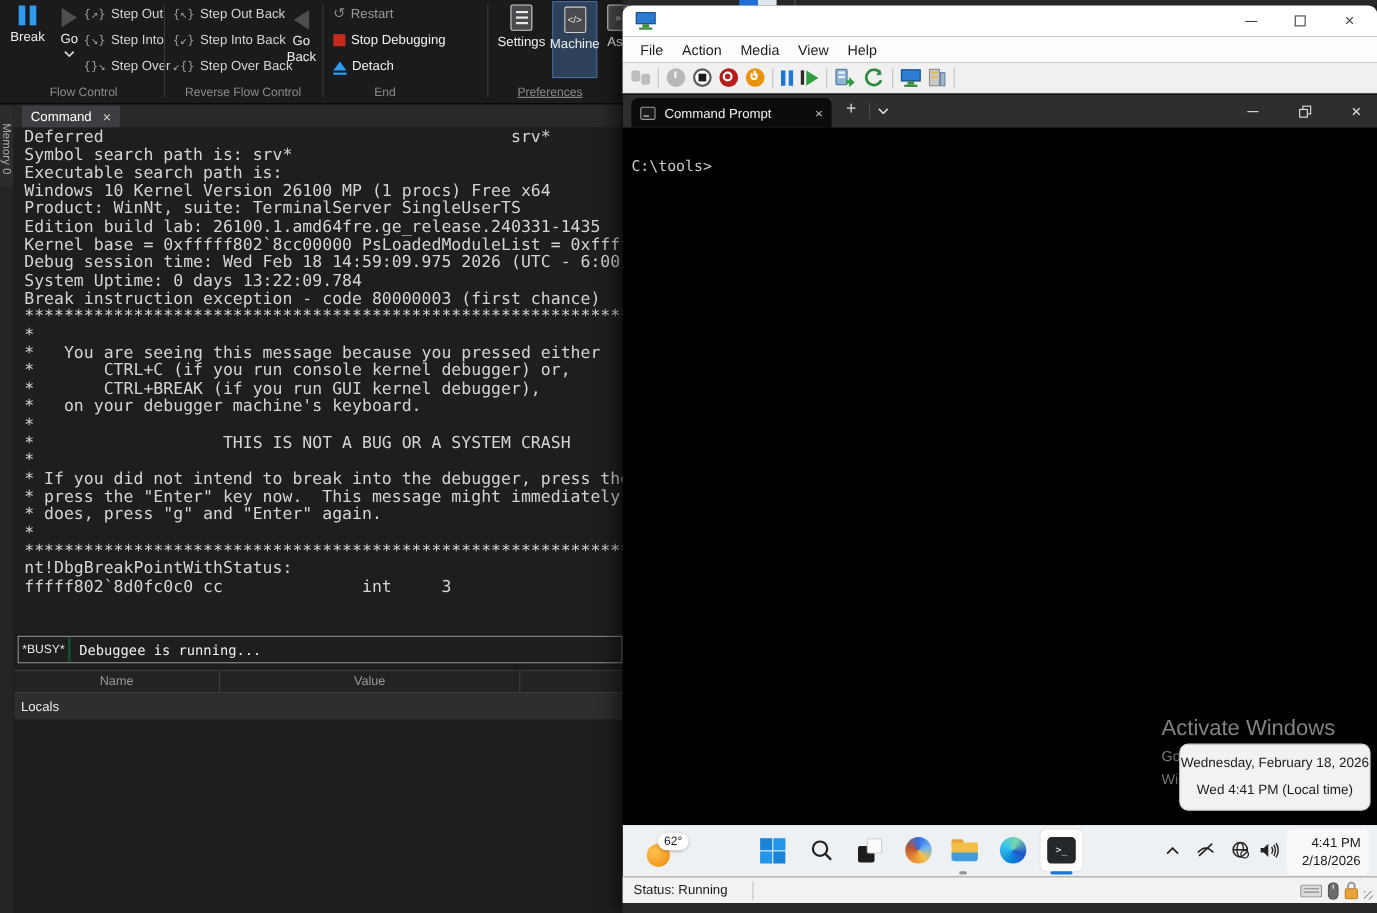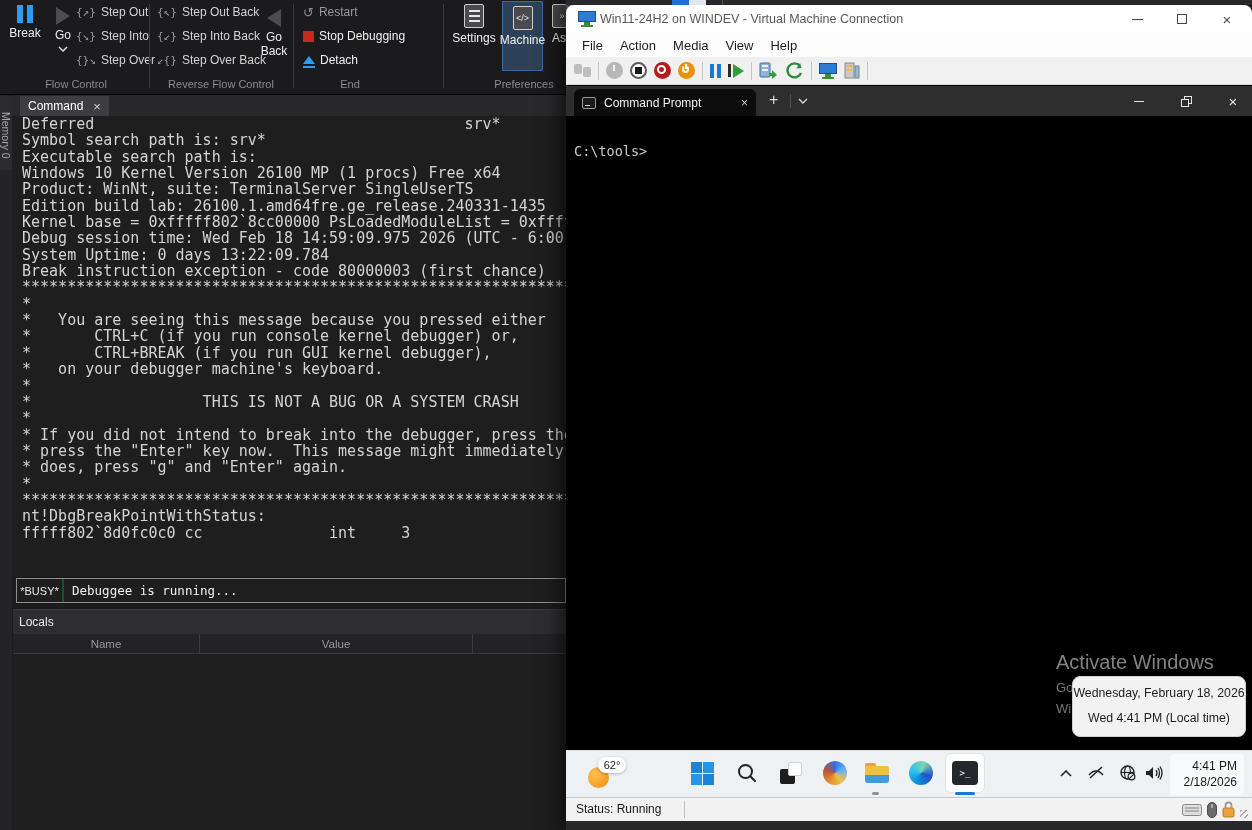--- a/index.html
+++ b/index.html
@@ -165,21 +165,21 @@
         <span class="lbl">Settings</span>
       </div>
       <div class="src-tile">
         <span class="doc-icon">&lt;/&gt;</span>
         <span class="lbl" style="margin-top:3px">Machine</span>
       </div>
       <div class="rb-big" style="left:547px; top:4px; width:30px;">
         <span class="doc-icon">»</span>
         <span class="lbl">Ass</span>
       </div>
-      <span class="grp-label" style="left:524px;">Preferences</span>
+      <span class="grp-label" style="left:500px;text-decoration:underline;">Preferences</span>
     </div>
 
     <div id="leftstrip"></div>
     <div id="memtab">Memory 0</div>
 
     <div id="cmdtabbar">
       <div id="cmdtab">
         <span>Command</span>
         <span style="color:#cfcfcf; font-size:13px;">×</span>
       </div>
@@ -213,44 +213,43 @@
 nt!DbgBreakPointWithStatus:
 fffff802`8d0fc0c0 cc              int     3</pre>
     </div>
 
     <div id="busyrow">
       <div id="busycell">*BUSY*</div>
       <div id="busymsg">Debuggee is running...</div>
     </div>
 
     <div id="locals">
-      <div id="locals-title">Locals</div>
       <div id="locals-head">
         <div class="lh-cell" style="left:0; width:187px;">Name</div>
         <div class="lh-cell" style="left:187px; width:273px;">Value</div>
         <div class="lh-cell" style="left:460px; width:93px; border-right:none;"></div>
       </div>
+      <div id="locals-title">Locals</div>
       <div style="height:176px;"></div>
     </div>
   </section>
 
   <section id="vmwin">
     <div id="fragstrip">
       <div class="abs" style="left:106px; top:0; width:17px; height:5px; background:#1d6fd6;"></div>
       <div class="abs" style="left:123px; top:0; width:17px; height:5px; background:#dfe6ee;"></div>
       <div class="abs" style="left:156px; top:0; width:1px; height:5px; background:#555;"></div>
     </div>
 
     <div id="titlebar">
       <div class="abs mon-icon" style="left:12px; top:6px;">
         <span class="scr"></span>
           <span class="std"></span>
           <span class="base"></span>
       </div>
-      <div id="vmtitle">Win11-24H2 on WINDEV - Virtual Machine Connection</div>
       <div class="cap-btn" style="left:555px;">
           <span style="display:block;width:11px;height:1px;background:#444;"></span>
         </div>
       <div class="cap-btn" style="left:600px;">
           <span style="display:block;width:10px;height:10px;border:1px solid #444;"></span>
         </div>
       <div class="cap-btn" style="left:645px; font-size:15px;">×</div>
     </div>
 
     <div id="menubar">

